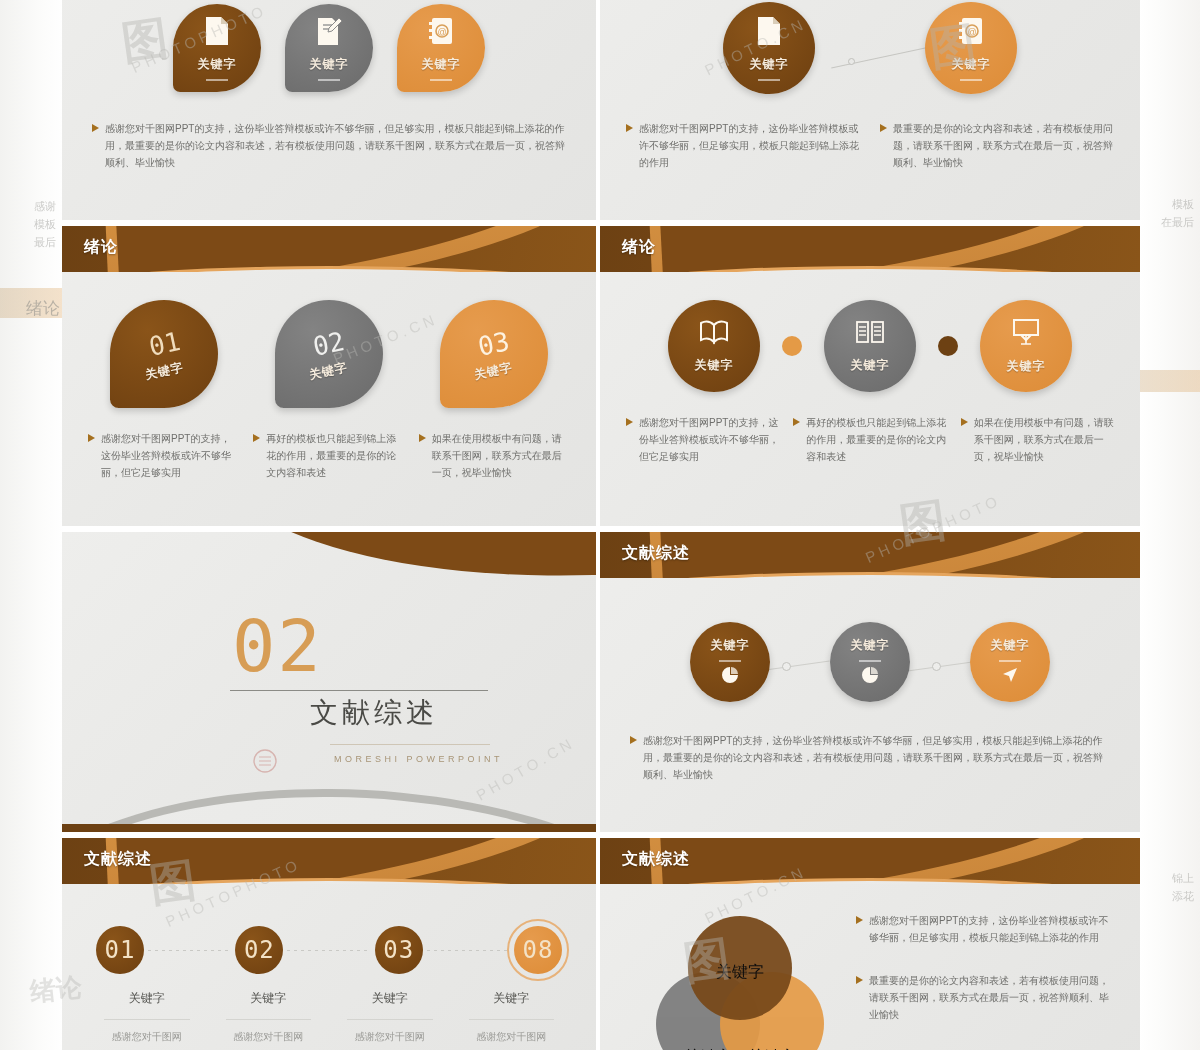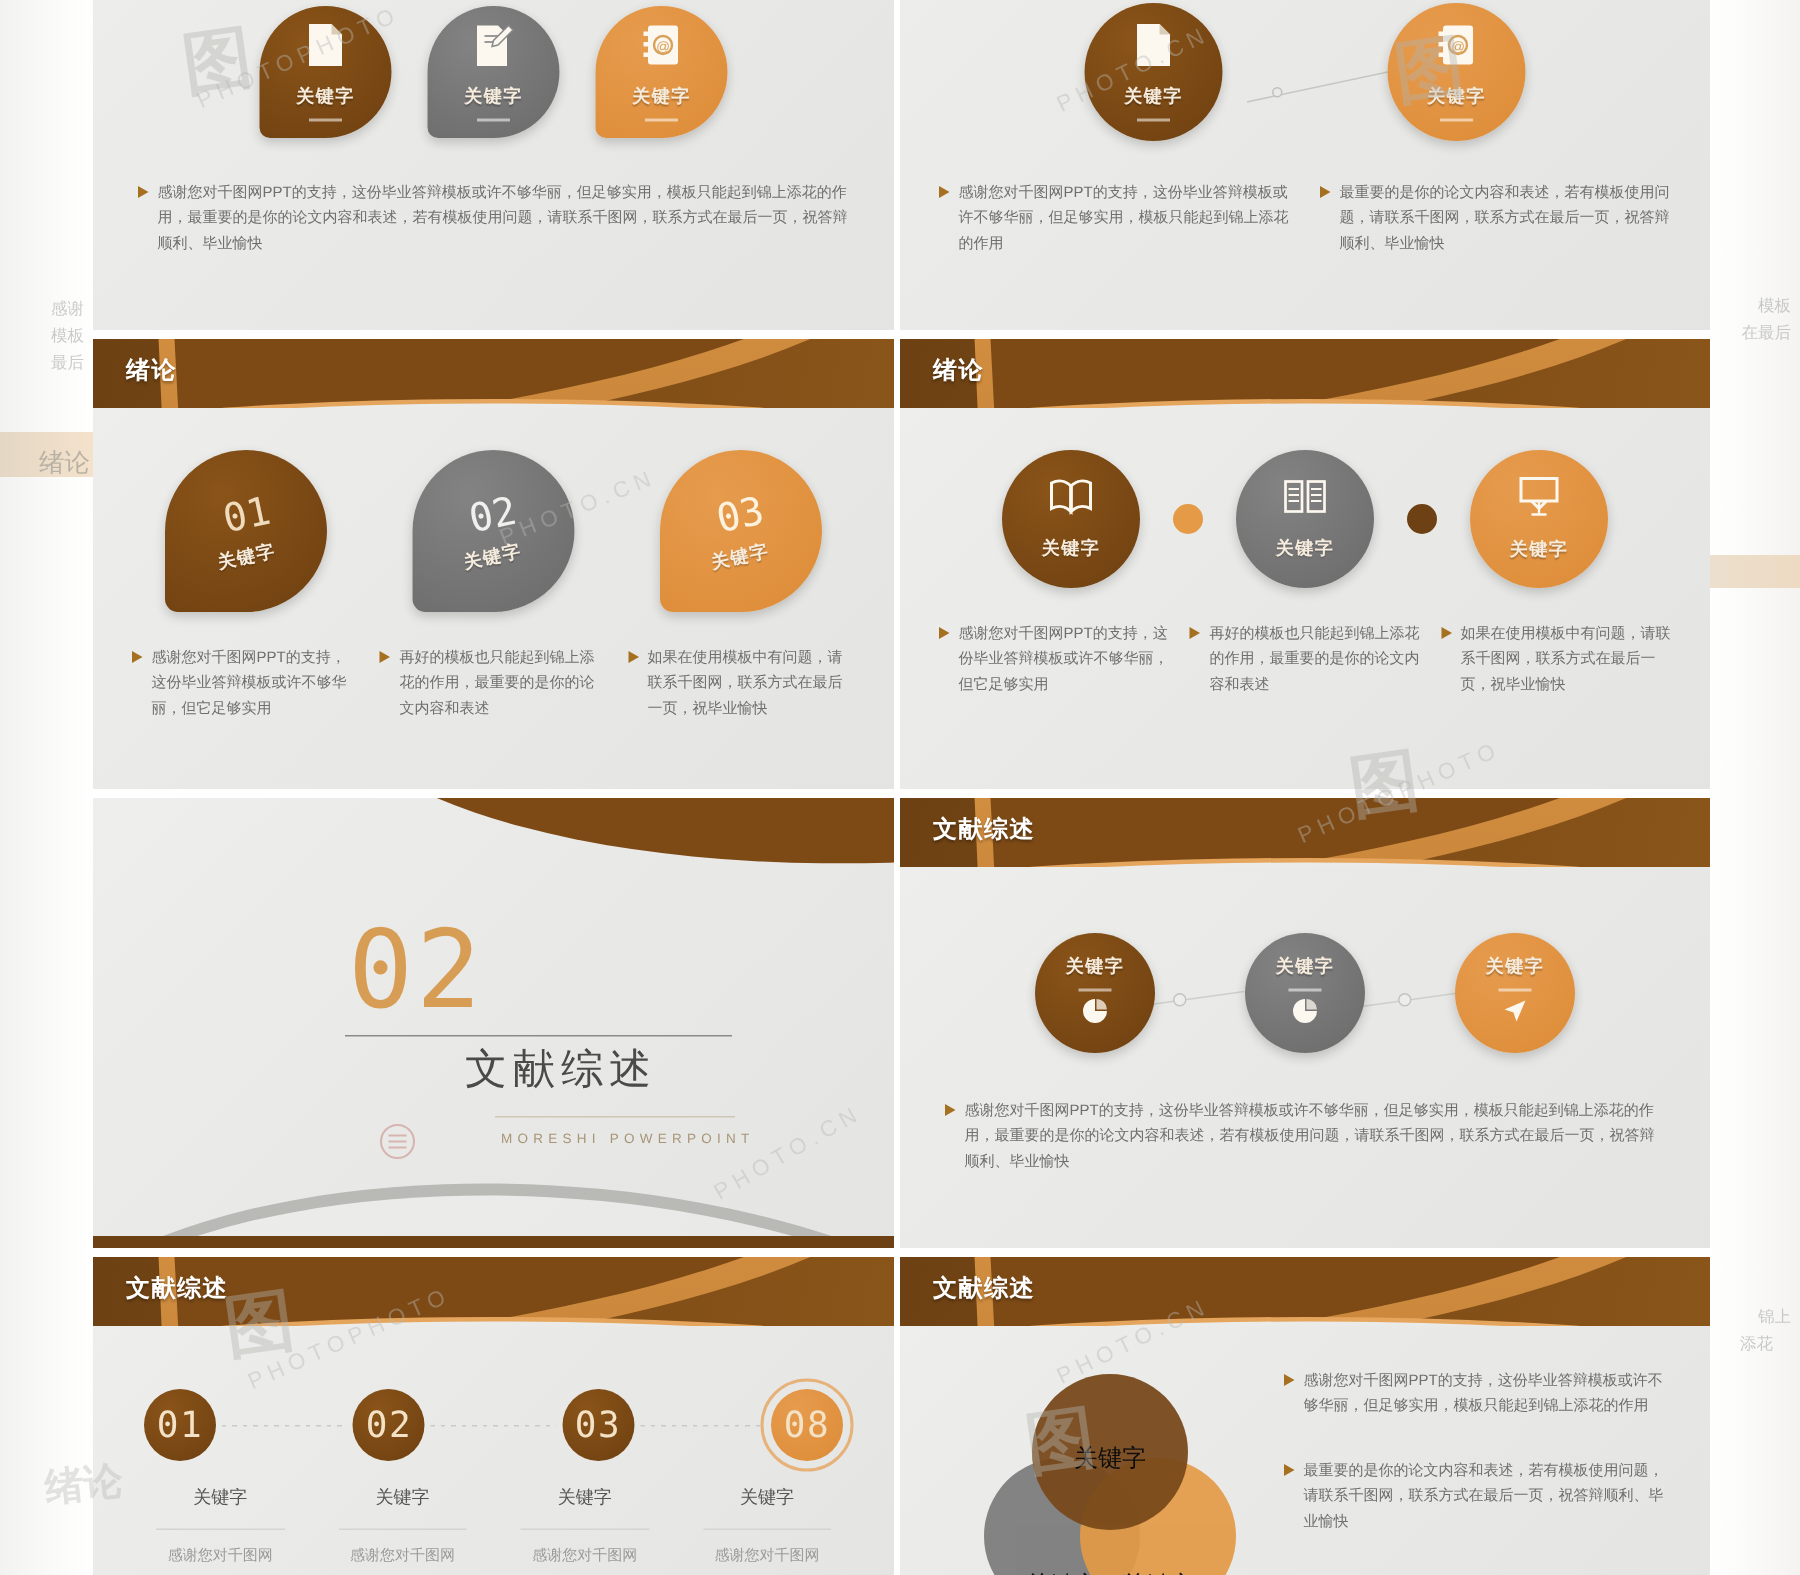--- a/index.html
+++ b/index.html
@@ -234,21 +234,21 @@
   <div class="ghost-bar" style="left:0;top:288px;width:64px;"></div>
   <div class="ghost-txt" style="left:26px;top:300px;font-size:17px;color:#8d8d88;opacity:.55;">绪论</div>
   <div class="ghost-txt" style="left:34px;top:198px;">感谢</div>
   <div class="ghost-txt" style="left:34px;top:216px;">模板</div>
   <div class="ghost-txt" style="left:34px;top:234px;">最后</div>
 
   <div class="ghost-bar" style="right:0;top:370px;width:62px;height:22px;"></div>
   <div class="ghost-txt" style="right:6px;top:196px;">模板</div>
   <div class="ghost-txt" style="right:6px;top:214px;">在最后</div>
   <div class="ghost-txt" style="right:6px;top:870px;">锦上</div>
-  <div class="ghost-txt" style="right:18px;top:888px;">添花</div>
+  <div class="ghost-txt" style="right:6px;top:888px;">添花</div>
 
   <div class="grid">
 
     <div class="slide col-l row0">
       <div style="position:absolute;left:0;right:0;top:100px;height:220px;">
         <div style="display:flex;justify-content:center;gap:24px;padding-top:4px;">
           <div class="circ c-brown blob" style="width:88px;height:88px;">
             <span class="gl">
               <svg width="26" height="30" viewBox="0 0 26 30">
                   <path d="M2 1h15l7 7v21H2z" fill="#fdf8ef"></path>

